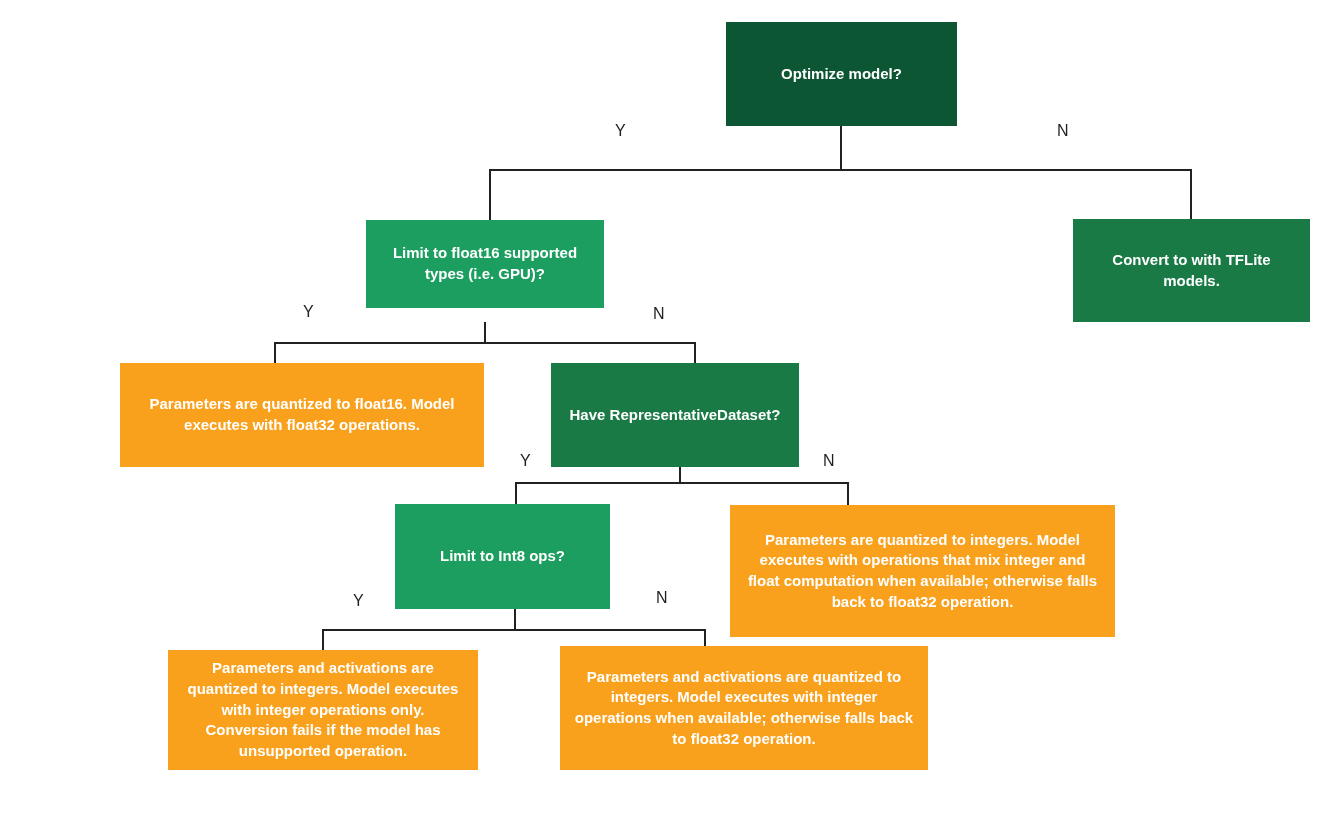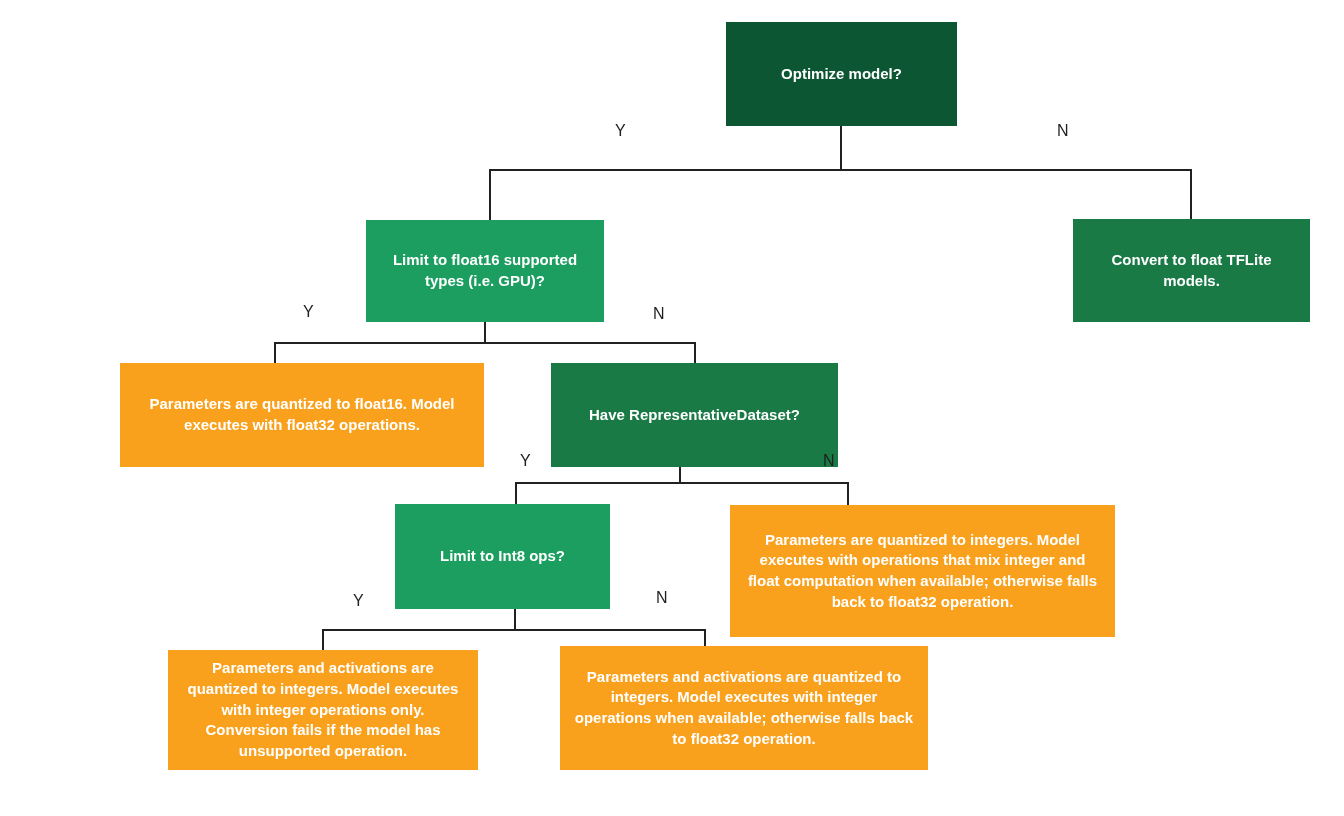--- a/index.html
+++ b/index.html
@@ -46,32 +46,32 @@
 
   <div class="node" style="left: 726px; top: 22px; width: 231px; height: 104px; background-color: rgb(13, 86, 51);">Optimize model?</div>
 
   <div class="line" style="left: 840px; top: 126px; width: 2px; height: 44px; background-color: rgb(33, 33, 33);"></div>
   <div class="line" style="left: 489px; top: 169px; width: 703px; height: 2px; background-color: rgb(33, 33, 33);"></div>
   <div class="line" style="left: 489px; top: 169px; width: 2px; height: 51px; background-color: rgb(33, 33, 33);"></div>
   <div class="line" style="left: 1190px; top: 169px; width: 2px; height: 50px; background-color: rgb(33, 33, 33);"></div>
   <div class="edge-label" style="left:615px; top:122px;">Y</div>
   <div class="edge-label" style="left:1057px; top:122px;">N</div>
 
-  <div class="node" style="left: 366px; top: 220px; width: 238px; height: 102px; background-color: rgb(27, 158, 95);">Limit to float16 supported types (i.e. GPU)?</div>
-  <div class="node" style="left: 1073px; top: 219px; width: 237px; height: 103px; background-color: rgb(26, 122, 70);">Convert to float TFLite models.</div>
+  <div class="node" style="left: 366px; top: 220px; width: 238px; height: 88px; background-color: rgb(27, 158, 95);">Limit to float16 supported types (i.e. GPU)?</div>
+  <div class="node" style="left: 1073px; top: 219px; width: 237px; height: 103px; background-color: rgb(26, 122, 70);">Convert to with TFLite models.</div>
 
   <div class="line" style="left: 484px; top: 322px; width: 2px; height: 22px; background-color: rgb(33, 33, 33);"></div>
   <div class="line" style="left: 274px; top: 342px; width: 422px; height: 2px; background-color: rgb(33, 33, 33);"></div>
   <div class="line" style="left: 274px; top: 342px; width: 2px; height: 21px; background-color: rgb(33, 33, 33);"></div>
   <div class="line" style="left: 694px; top: 342px; width: 2px; height: 21px; background-color: rgb(33, 33, 33);"></div>
   <div class="edge-label" style="left:303px; top:303px;">Y</div>
   <div class="edge-label" style="left:653px; top:305px;">N</div>
 
   <div class="node" style="left: 120px; top: 363px; width: 364px; height: 104px; background-color: rgb(249, 161, 28);">Parameters are quantized to float16. Model executes with float32 operations.</div>
-  <div class="node" style="left: 551px; top: 363px; width: 287px; height: 104px; background-color: rgb(26, 122, 70);">Have RepresentativeDataset?</div>
+  <div class="node" style="left: 551px; top: 363px; width: 248px; height: 104px; background-color: rgb(26, 122, 70);">Have RepresentativeDataset?</div>
 
   <div class="line" style="left: 679px; top: 467px; width: 2px; height: 17px; background-color: rgb(33, 33, 33);"></div>
   <div class="line" style="left: 515px; top: 482px; width: 334px; height: 2px; background-color: rgb(33, 33, 33);"></div>
   <div class="line" style="left: 515px; top: 482px; width: 2px; height: 22px; background-color: rgb(33, 33, 33);"></div>
   <div class="line" style="left: 847px; top: 482px; width: 2px; height: 23px; background-color: rgb(33, 33, 33);"></div>
   <div class="edge-label" style="left:520px; top:452px;">Y</div>
   <div class="edge-label" style="left:823px; top:452px;">N</div>
 
   <div class="node" style="left: 395px; top: 504px; width: 215px; height: 105px; background-color: rgb(27, 158, 95);">Limit to Int8 ops?</div>
   <div class="node" style="left: 730px; top: 505px; width: 385px; height: 132px; background-color: rgb(249, 161, 28);">Parameters are quantized to integers. Model executes with operations that mix integer and float computation when available; otherwise falls back to float32 operation.</div>

